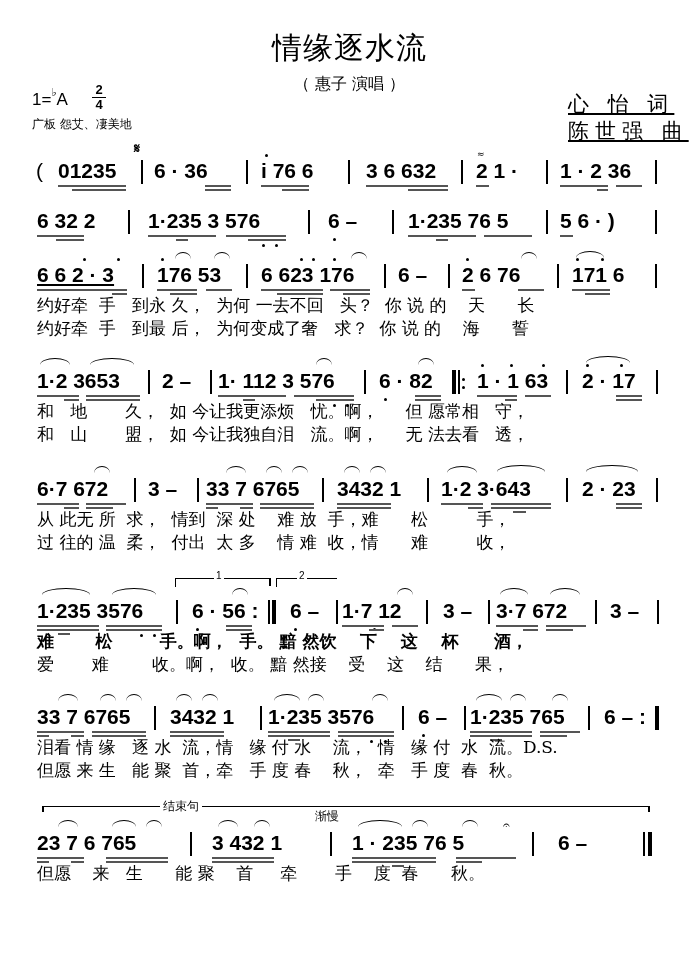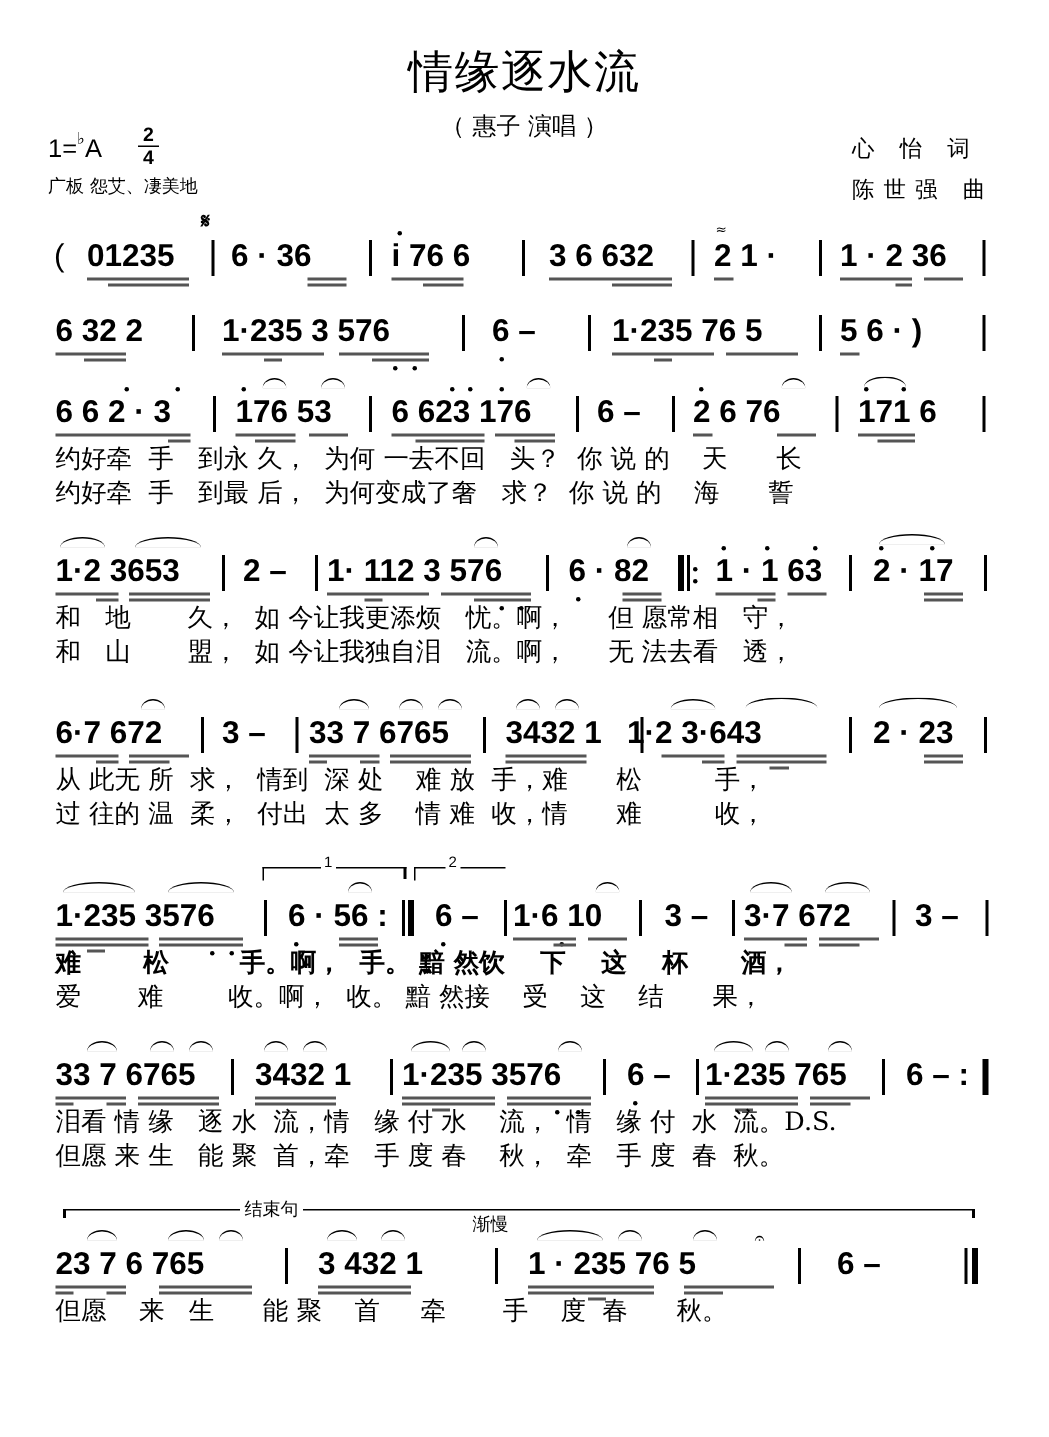--- a/index.html
+++ b/index.html
@@ -5,21 +5,21 @@
   html, body { margin: 0; padding: 0; background: #ffffff; }
   body { width: 699px; height: 958px; position: relative; overflow: hidden; font-family: "DejaVu Sans", sans-serif; color: #000; }
   .abs { position: absolute; }
   .title { left: 0; width: 699px; top: 28px; text-align: center; font-size: 30px; letter-spacing: 1px; font-family: "DejaVu Sans", sans-serif; }
   .singer { left: 0; width: 699px; top: 74px; text-align: center; font-size: 16px; }
   .key { left: 32px; top: 88px; font-size: 17px; font-family: "Liberation Sans", sans-serif; }
   .key sup { font-size: 11px; position: relative; top: -2px; }
   .timesig { position: absolute; left: 92px; top: 84px; width: 14px; text-align: center; font-size: 13px; line-height: 12px; font-weight: bold; font-family: "Liberation Sans", sans-serif; }
   .timesig .bar { display: block; border-top: 1px solid #000; margin: 1px 0; }
   .tempo { left: 32px; top: 116px; font-size: 12px; }
-  .credit { font-size: 15px; letter-spacing: 6px; }
+  .credit { font-size: 21px; letter-spacing: 6px; text-decoration: underline; }
 
   .row { position: absolute; left: 0; width: 699px; }
   .tok { position: absolute; top: 0; font-family: "Liberation Sans", sans-serif; font-weight: bold; font-size: 21px; line-height: 26px; white-space: nowrap; }
   .barline { position: absolute; top: 2px; width: 2px; height: 24px; background: #000; }
   .barline.thin { width: 1.5px; }
   .ul { position: absolute; height: 1.5px; background: #555; }
   .dot { position: absolute; width: 3px; height: 3px; border-radius: 50%; background: #000; }
   .slur { position: absolute; border-top: 1.5px solid #000; border-radius: 50% 50% 0 0 / 100% 100% 0 0; height: 6px; }
   .lyric { position: absolute; font-family: "DejaVu Serif", serif; font-size: 17px; white-space: pre; letter-spacing: 0; }
   .dbl { position: absolute; top: 2px; height: 24px; width: 4px; background: #000; }
@@ -97,21 +97,21 @@
   <div class="ul" style="left:408px; top:27px; width:68px;"></div>
   <div class="ul" style="left:436px; top:31px; width:12px;"></div>
   <div class="ul" style="left:484px; top:27px; width:48px;"></div>
   <div class="barline thin" style="left:546px;"></div>
   <div class="tok" style="left:560px;">5 6 ·  )</div>
   <div class="ul" style="left:560px; top:27px; width:13px;"></div>
   <div class="barline thin" style="left:655px;"></div>
 </div>
 
 <div class="row" style="top:262px;">
-  <div class="tok" style="left:37px;">6 6 2 · 3</div>
+  <div class="tok" style="left:37px;text-decoration:underline;">6 6 2 · 3</div>
   <div class="dot" style="left:83px; top:-4px;"></div>
   <div class="dot" style="left:117px; top:-4px;"></div>
   <div class="ul" style="left:37px; top:27px; width:90px;"></div>
   <div class="ul" style="left:112px; top:31px; width:15px;"></div>
   <div class="barline thin" style="left:142px;"></div>
   <div class="tok" style="left:157px;">176 53</div>
   <div class="dot" style="left:161px; top:-4px;"></div>
   <div class="slur" style="left:175px; top:-10px; width:16px;"></div>
   <div class="slur" style="left:214px; top:-10px; width:16px;"></div>
   <div class="ul" style="left:157px; top:27px; width:40px;"></div>
@@ -214,21 +214,21 @@
   <div class="ul" style="left:240px; top:31px; width:13px;"></div>
   <div class="ul" style="left:260px; top:27px; width:54px;"></div>
   <div class="ul" style="left:260px; top:31px; width:54px;"></div>
   <div class="barline thin" style="left:322px;"></div>
   <div class="tok" style="left:337px;">3432 1</div>
   <div class="slur" style="left:344px; top:-10px; width:16px;"></div>
   <div class="slur" style="left:370px; top:-10px; width:16px;"></div>
   <div class="ul" style="left:337px; top:27px; width:54px;"></div>
   <div class="ul" style="left:337px; top:31px; width:54px;"></div>
   <div class="barline thin" style="left:427px;"></div>
-  <div class="tok" style="left:418px;">1·2 3·643</div>
+  <div class="tok" style="left:441px;">1·2 3·643</div>
   <div class="slur" style="left:447px; top:-10px; width:30px;"></div>
   <div class="slur" style="left:497px; top:-11px; width:48px;"></div>
   <div class="ul" style="left:441px; top:27px; width:42px;"></div>
   <div class="ul" style="left:468px; top:31px; width:15px;"></div>
   <div class="ul" style="left:491px; top:27px; width:60px;"></div>
   <div class="ul" style="left:491px; top:31px; width:60px;"></div>
   <div class="ul" style="left:513px; top:35px; width:13px;"></div>
   <div class="barline thin" style="left:566px;"></div>
   <div class="tok" style="left:582px;">2 · 23</div>
   <div class="slur" style="left:586px; top:-11px; width:52px;"></div>
@@ -262,21 +262,21 @@
   <div class="tok" style="left:192px;">6 · 56 :</div>
   <div class="dot" style="left:196px; top:30px;"></div>
   <div class="slur" style="left:232px; top:-10px; width:16px;"></div>
   <div class="ul" style="left:226px; top:27px; width:26px;"></div>
   <div class="ul" style="left:226px; top:31px; width:26px;"></div>
   <div class="barline thin" style="left:268px;"></div>
   <div class="dbl" style="left:272px;"></div>
   <div class="tok" style="left:290px;">6 –</div>
   <div class="dot" style="left:294px; top:30px;"></div>
   <div class="barline thin" style="left:336px;"></div>
-  <div class="tok" style="left:342px;">1·6 10</div>
+  <div class="tok" style="left:342px;">1·7 12</div>
   <div class="dot" style="left:373px; top:30px;"></div>
   <div class="slur" style="left:397px; top:-10px; width:16px;"></div>
   <div class="ul" style="left:342px; top:27px; width:42px;"></div>
   <div class="ul" style="left:369px; top:31px; width:15px;"></div>
   <div class="ul" style="left:392px; top:27px; width:26px;"></div>
   <div class="barline thin" style="left:426px;"></div>
   <div class="tok" style="left:443px;">3 –</div>
   <div class="barline thin" style="left:488px;"></div>
   <div class="tok" style="left:496px;">3·7 672</div>
   <div class="slur" style="left:500px; top:-10px; width:28px;"></div>

